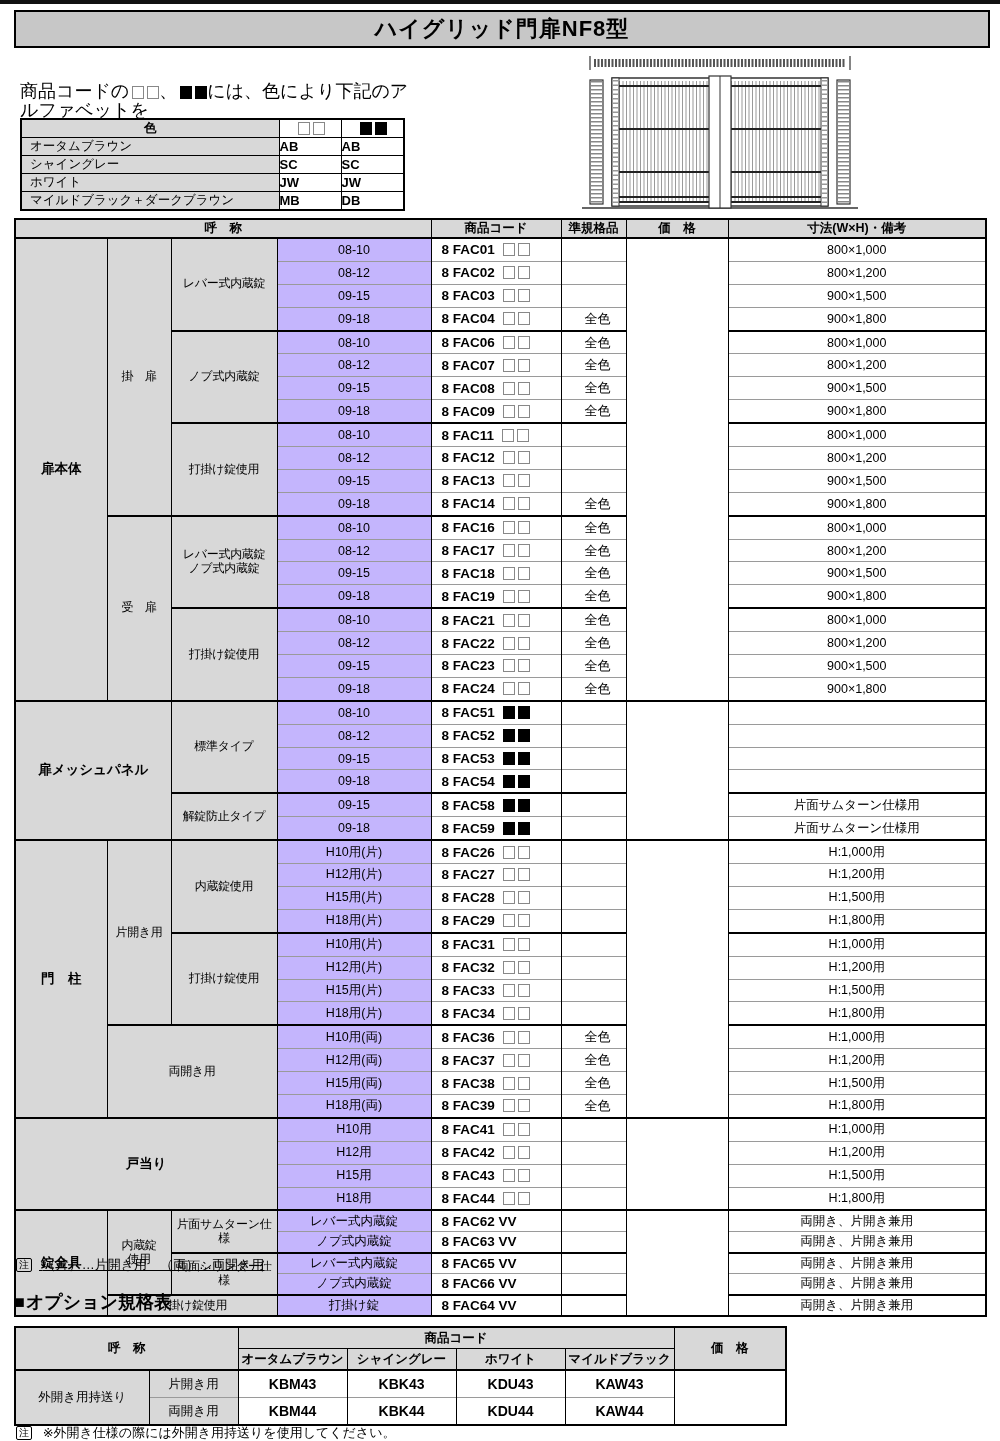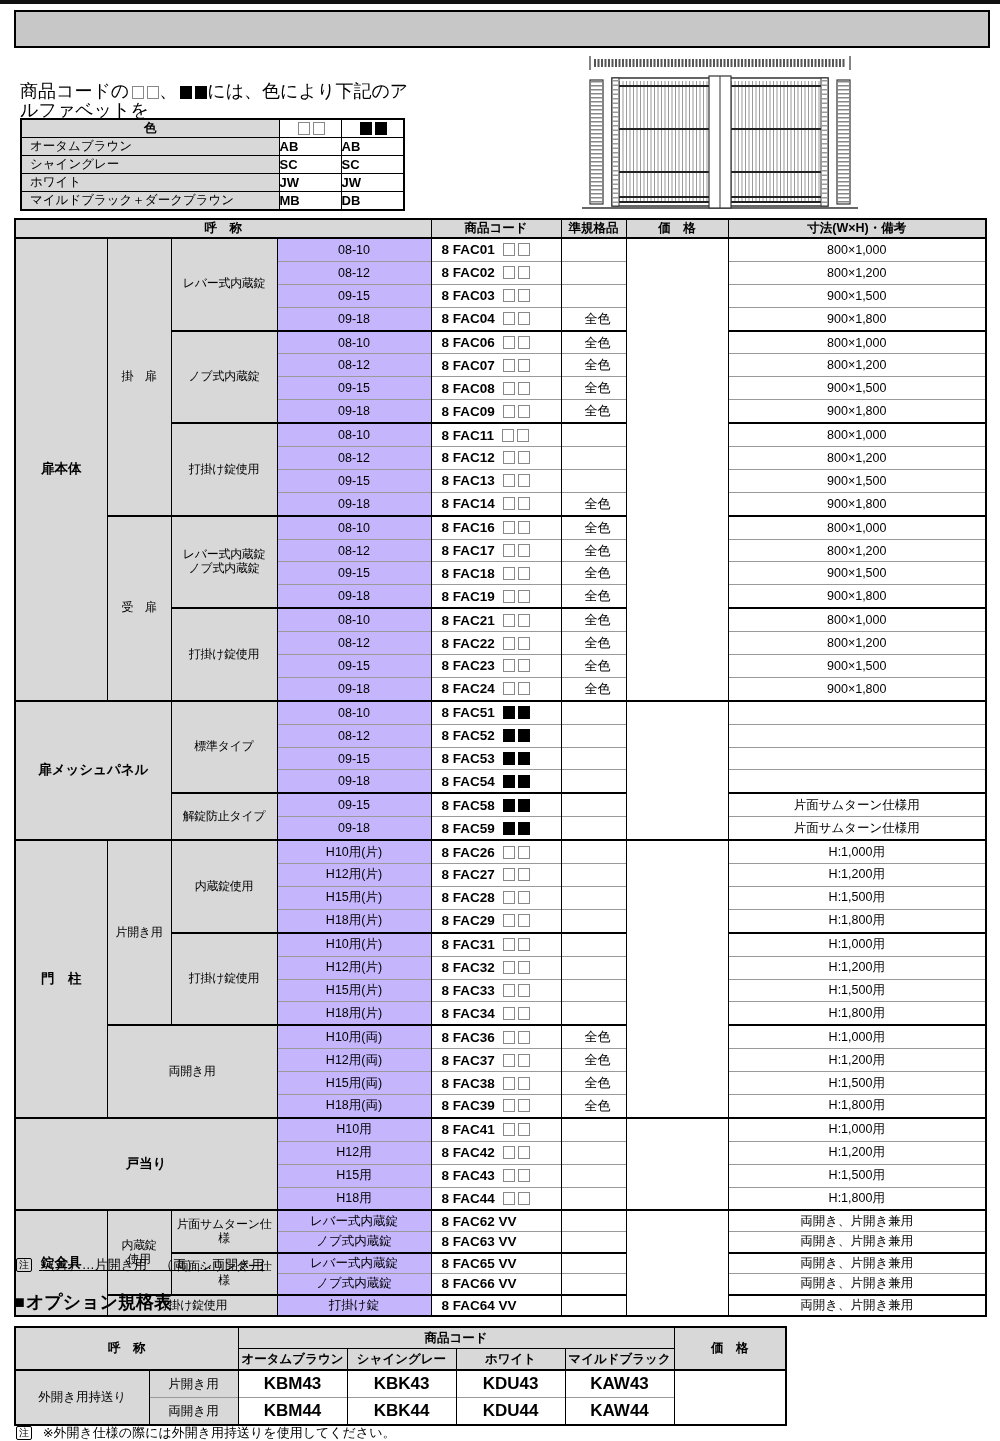--- a/index.html
+++ b/index.html
@@ -41,30 +41,31 @@
   td.bt{border-top:2px solid #000;}
   .note1{position:absolute;left:16px;top:1256px;font-size:13px;text-decoration:underline;}
   .notemark{display:inline-block;border:1px solid #000;border-radius:2px;font-size:10px;line-height:12px;padding:0 2px;margin-right:7px;vertical-align:1px;}
   .opt-title{position:absolute;left:14px;top:1290px;font-size:18px;font-weight:bold;}
   .opt-title .marker{margin-right:1px;}
   .opttable{position:absolute;left:14px;top:1326px;width:771px;border:2.5px solid #000;}
   .opttable thead{border-bottom:2px solid #000;}
   .opttable th{background:#d8d8d8;border:1px solid #000;font-weight:bold;font-size:12.5px;padding:0;height:20px;}
   .opttable td{border-left:1px solid #000;border-right:1px solid #000;border-top:1px solid #9a9a9a;height:26px;padding:0;text-align:center;overflow:hidden;}
   .opttable td.oname{background:#d8d8d8;font-size:12.5px;}
-  .opttable td.ocode{background:#fff;font-weight:bold;font-size:17px;}
+  .opttable td.ocode{background:#fff;font-weight:bold;font-size:14px;}
   .opttable td.oprice{background:#fff;}
   .note2{position:absolute;left:16px;top:1424px;font-size:13px;}
 </style>
 </head>
 <body>
 
 <div class="topline"></div>
 
 <div class="titlebar">
+  <span class="title">ハイグリッド門扉NF8型</span>
 </div>
 
 <div class="intro">
   <span>商品コードの</span><span id="sq-oo"><span class="sq open"></span><span class="sq open"></span></span><span>、</span><span id="sq-ff"><span class="sq filled"></span><span class="sq filled"></span></span><span>には、色により下記のアルファベットを</span><br>
   <span>入れてください。</span>
 </div>
 
 <table class="colortable">
   <colgroup>
       <col style="width:258px">

